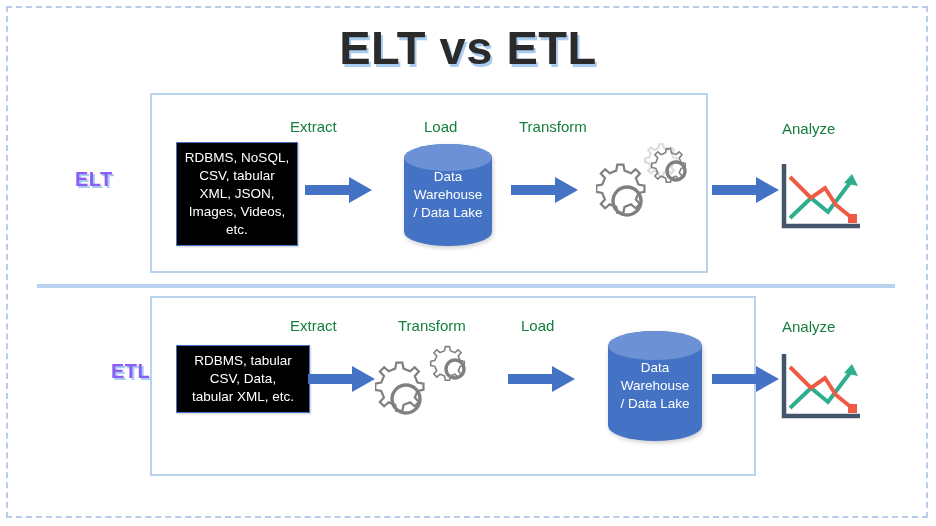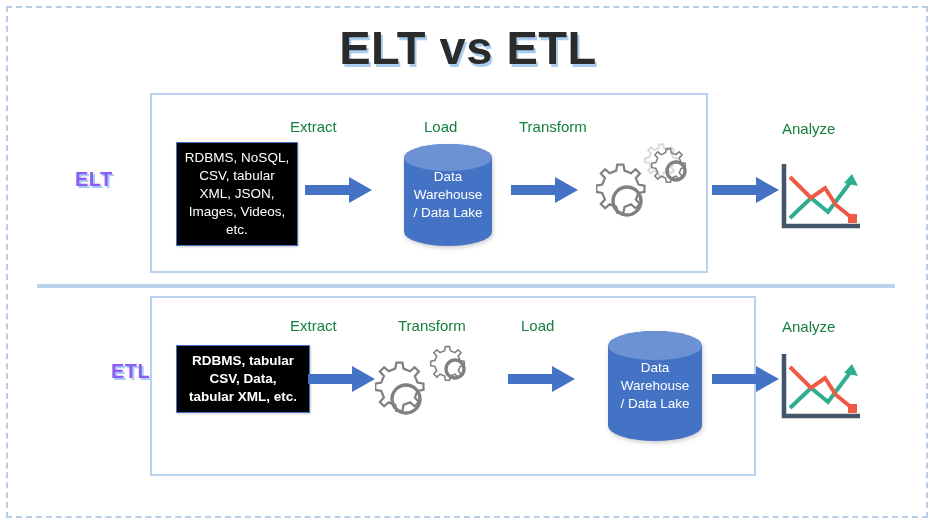--- a/index.html
+++ b/index.html
@@ -229,21 +229,21 @@
   <div class="divider"></div>
 
   <div class="row-label etl">ETL</div>
   <div class="panel panel-2"></div>
 
   <div class="stage-label" style="left:290px; top:317px;">Extract</div>
   <div class="stage-label" style="left:398px; top:317px;">Transform</div>
   <div class="stage-label" style="left:521px; top:317px;">Load</div>
   <div class="stage-label" style="left:782px; top:318px;">Analyze</div>
 
-  <div class="source-box" style="left:176px; top:345px; width:134px; height:68px;font-weight:bold;">
+  <div class="source-box" style="left:176px; top:345px; width:134px; height:68px;">
     <span>
       <span>RDBMS, tabular</span><br>
       <span>CSV, Data,</span><br>
       <span>tabular XML, etc.</span>
     </span>
   </div>
 
   <div class="arrow" style="left:308px; top:364px;">
     <svg width="68" height="30" viewBox="0 0 68 30">
       <polygon points="0,10 44,10 44,2 67,15 44,28 44,20 0,20" fill="#4472c4"></polygon>

